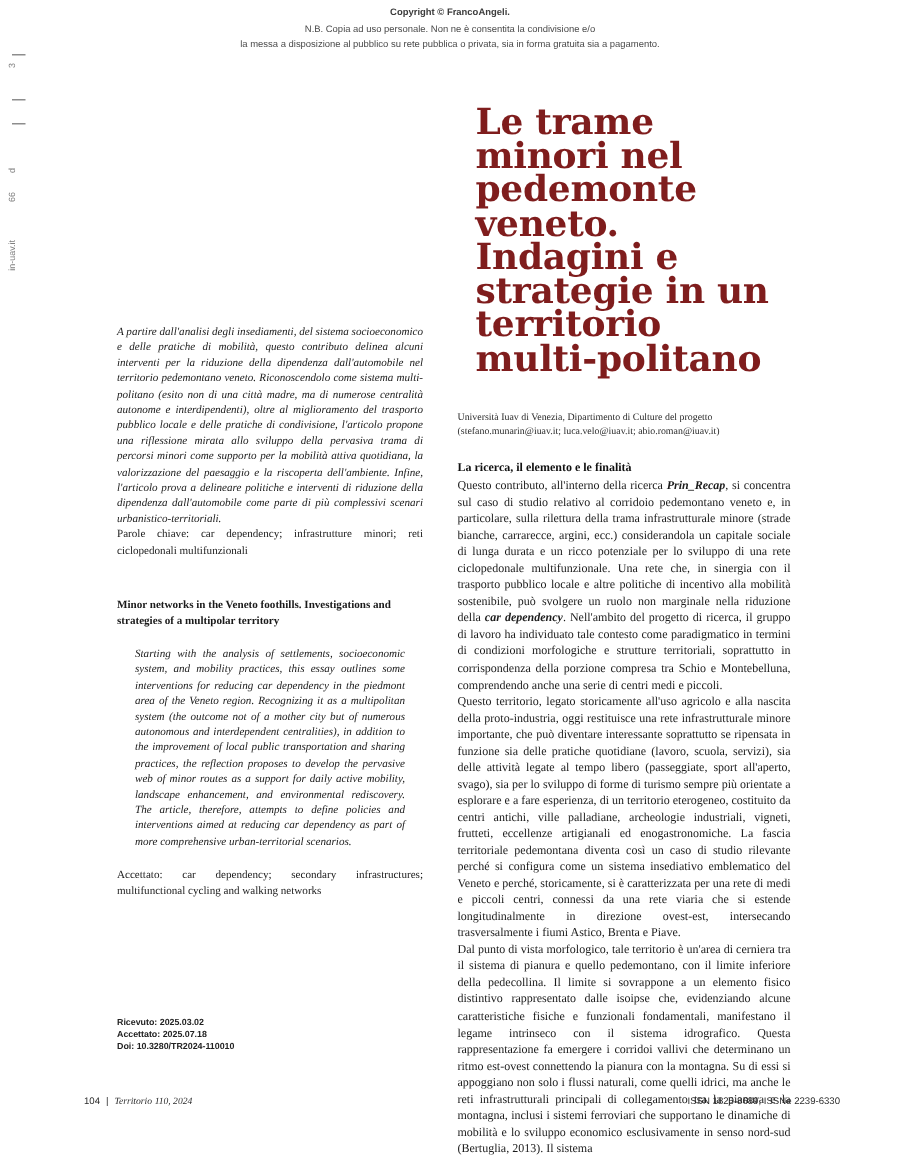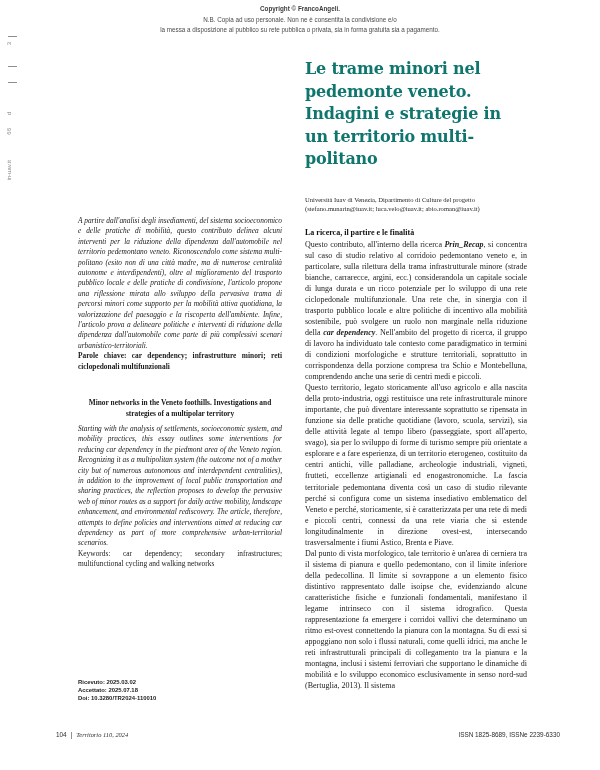--- a/index.html
+++ b/index.html
@@ -78,36 +78,35 @@
     line-height: 10.4px;
     text-align: justify;
     margin: 0;
   }
   .keywords-it {
     font-style: normal;
     font-size: 7.4px;
     line-height: 10.4px;
     text-align: justify;
     margin: 0;
-    font-weight: bold;
   }
   .en-block { margin-top: 26px; }
   .abstract-en-title {
     font-weight: bold;
     font-size: 7.4px;
     line-height: 10.4px;
     margin: 0 0 5px 0;
-    text-align: center;
+    text-align: left;
   }
   .abstract-en {
     font-style: italic;
     font-size: 7.4px;
     line-height: 10.4px;
     text-align: justify;
-    margin: 0;
+    margin: 12px;
   }
   .keywords-en {
     font-style: normal;
     font-size: 7.4px;
     line-height: 10.4px;
     text-align: justify;
     margin: 0;
   }
 
   .dates {
@@ -123,27 +122,27 @@
   }
 
   
   .col-right {
     position: absolute;
     left: 305px;
     top: 58px;
     width: 222px;
   }
   h1.article-title {
-    margin: 0;
+    margin: 12px;
     font-family: "DejaVu Serif", "Liberation Serif", serif;
     font-weight: bold;
-    font-size: 16px;
+    font-size: 24px;
     line-height: 22.5px;
     letter-spacing: -0.2px;
-    color: #0f766e;
+    color: #7f1d1d;
   }
   .authors {
     margin: 9px 0 0 0;
     font-style: italic;
     font-size: 8.2px;
     line-height: 11px;
     color: #1a1a1a;
   }
   .affiliation {
     margin: 24px 0 0 0;
@@ -221,38 +220,38 @@
 
 <div class="page">
 
   <div class="col-left">
     <p class="abstract-it">A partire dall'analisi degli insediamenti, del sistema socioeconomico e delle pratiche di mobilità, questo contributo delinea alcuni interventi per la riduzione della dipendenza dall'automobile nel territorio pedemontano veneto. Riconoscendolo come sistema multi-politano (esito non di una città madre, ma di numerose centralità autonome e interdipendenti), oltre al miglioramento del trasporto pubblico locale e delle pratiche di condivisione, l'articolo propone una riflessione mirata allo sviluppo della pervasiva trama di percorsi minori come supporto per la mobilità attiva quotidiana, la valorizzazione del paesaggio e la riscoperta dell'ambiente. Infine, l'articolo prova a delineare politiche e interventi di riduzione della dipendenza dall'automobile come parte di più complessivi scenari urbanistico-territoriali.</p>
     <p class="keywords-it">Parole chiave: car dependency; infrastrutture minori; reti ciclopedonali multifunzionali</p>
 
     <div class="en-block">
       <p class="abstract-en-title">Minor networks in the Veneto foothills. Investigations and strategies of a multipolar territory</p>
       <p class="abstract-en">Starting with the analysis of settlements, socioeconomic system, and mobility practices, this essay outlines some interventions for reducing car dependency in the piedmont area of the Veneto region. Recognizing it as a multipolitan system (the outcome not of a mother city but of numerous autonomous and interdependent centralities), in addition to the improvement of local public transportation and sharing practices, the reflection proposes to develop the pervasive web of minor routes as a support for daily active mobility, landscape enhancement, and environmental rediscovery. The article, therefore, attempts to define policies and interventions aimed at reducing car dependency as part of more comprehensive urban-territorial scenarios.</p>
-      <p class="keywords-en">Keywords: car dependency; secondary infrastructures; multifunctional cycling and walking networks</p>
+      <p class="keywords-en">Accettato: car dependency; secondary infrastructures; multifunctional cycling and walking networks</p>
     </div>
   </div>
 
   <div class="dates">
     <div>Ricevuto: 2025.03.02</div>
     <div>Accettato: 2025.07.18</div>
     <div>Doi: 10.3280/TR2024-110010</div>
   </div>
 
   <div class="col-right">
     <h1 class="article-title">Le trame minori nel pedemonte veneto. Indagini e strategie in un territorio multi-politano</h1>
     <p class="affiliation">
       <span>Università Iuav di Venezia, Dipartimento di Culture del progetto</span><br>
       <span>(stefano.munarin@iuav.it; luca.velo@iuav.it; abio.roman@iuav.it)</span>
     </p>
 
-    <h2 class="section-heading">La ricerca, il partire e le finalità</h2>
+    <h2 class="section-heading">La ricerca, il elemento e le finalità</h2>
 
     <p class="body"><span>Questo contributo, all'interno della ricerca </span><em>Prin_Recap</em><span>, si concentra sul caso di studio relativo al corridoio pedemontano veneto e, in particolare, sulla rilettura della trama infrastrutturale minore (strade bianche, carrarecce, argini, ecc.) considerandola un capitale sociale di lunga durata e un ricco potenziale per lo sviluppo di una rete ciclopedonale multifunzionale. Una rete che, in sinergia con il trasporto pubblico locale e altre politiche di incentivo alla mobilità sostenibile, può svolgere un ruolo non marginale nella riduzione della </span><em>car dependency</em><span>. Nell'ambito del progetto di ricerca, il gruppo di lavoro ha individuato tale contesto come paradigmatico in termini di condizioni morfologiche e strutture territoriali, soprattutto in corrispondenza della porzione compresa tra Schio e Montebelluna, comprendendo anche una serie di centri medi e piccoli.</span></p>
 
     <p class="body">Questo territorio, legato storicamente all'uso agricolo e alla nascita della proto-industria, oggi restituisce una rete infrastrutturale minore importante, che può diventare interessante soprattutto se ripensata in funzione sia delle pratiche quotidiane (lavoro, scuola, servizi), sia delle attività legate al tempo libero (passeggiate, sport all'aperto, svago), sia per lo sviluppo di forme di turismo sempre più orientate a esplorare e a fare esperienza, di un territorio eterogeneo, costituito da centri antichi, ville palladiane, archeologie industriali, vigneti, frutteti, eccellenze artigianali ed enogastronomiche. La fascia territoriale pedemontana diventa così un caso di studio rilevante perché si configura come un sistema insediativo emblematico del Veneto e perché, storicamente, si è caratterizzata per una rete di medi e piccoli centri, connessi da una rete viaria che si estende longitudinalmente in direzione ovest-est, intersecando trasversalmente i fiumi Astico, Brenta e Piave.</p>
 
     <p class="body">Dal punto di vista morfologico, tale territorio è un'area di cerniera tra il sistema di pianura e quello pedemontano, con il limite inferiore della pedecollina. Il limite si sovrappone a un elemento fisico distintivo rappresentato dalle isoipse che, evidenziando alcune caratteristiche fisiche e funzionali fondamentali, manifestano il legame intrinseco con il sistema idrografico. Questa rappresentazione fa emergere i corridoi vallivi che determinano un ritmo est-ovest connettendo la pianura con la montagna. Su di essi si appoggiano non solo i flussi naturali, come quelli idrici, ma anche le reti infrastrutturali principali di collegamento tra la pianura e la montagna, inclusi i sistemi ferroviari che supportano le dinamiche di mobilità e lo sviluppo economico esclusivamente in senso nord-sud (Bertuglia, 2013). Il sistema</p>
   </div>
 
   <div class="footer">
     <div class="footer-left">

